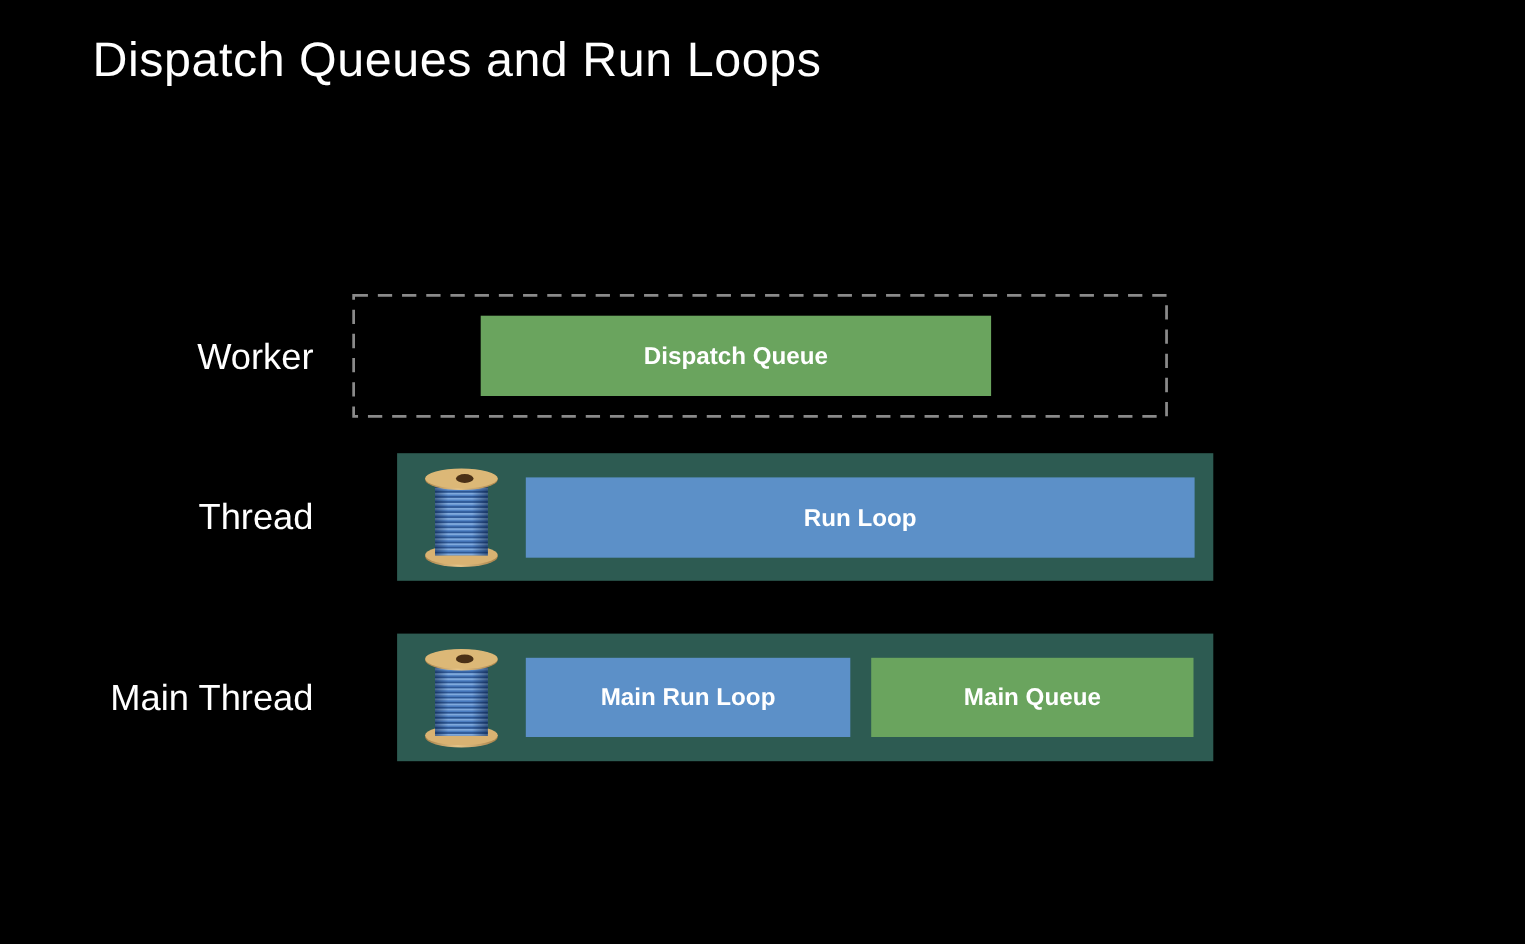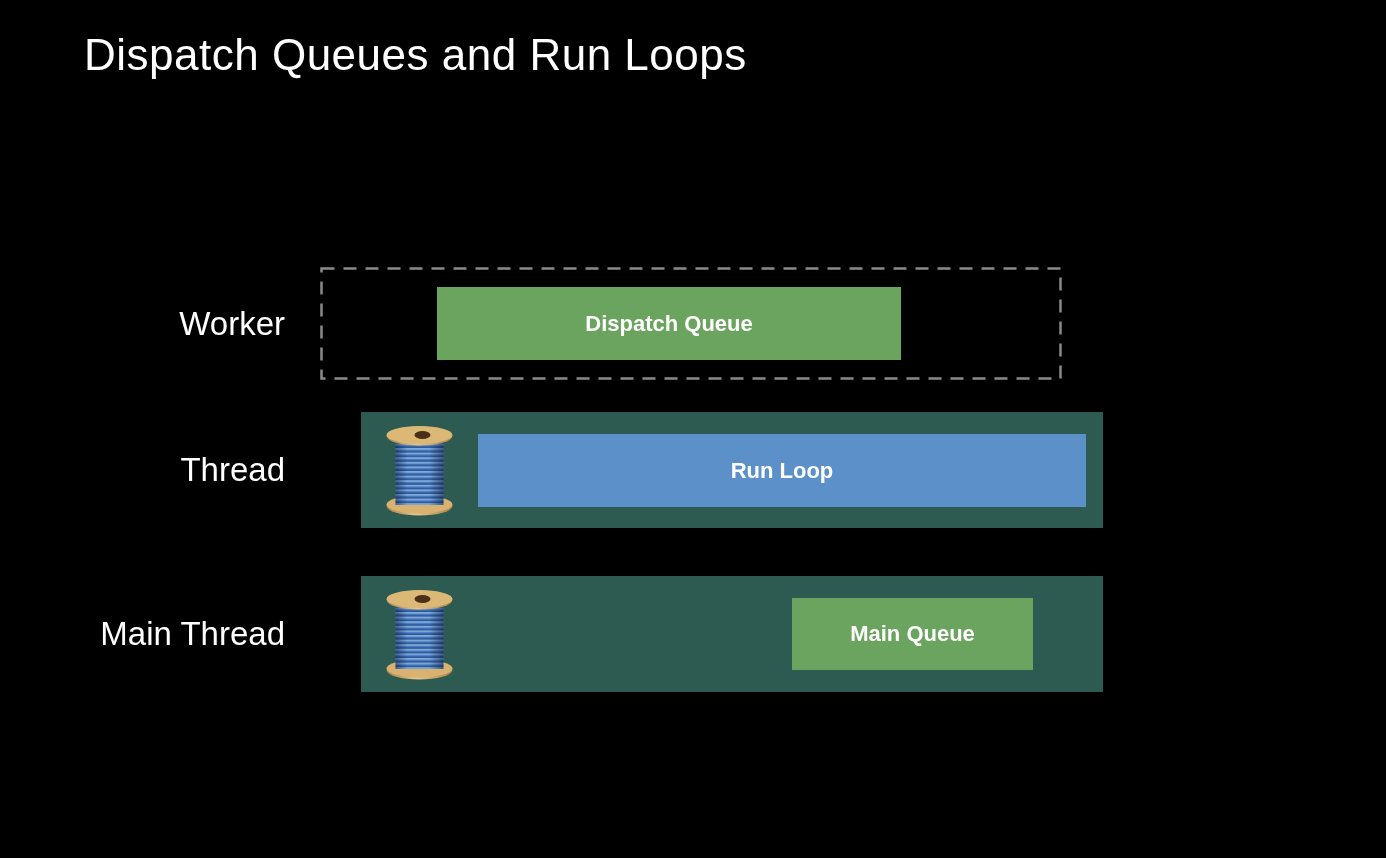--- a/index.html
+++ b/index.html
@@ -79,21 +79,21 @@
     height:92px;
   }
   
   #row-worker{top:267px;width:1386px;height:113px;padding-left:15px;}
   #row-thread{top:412px;width:1328px;height:116px;}
   #row-main-thread{top:576px;width:1386px;height:116px;}
 
   #bar-dispatch-queue{left:117px;top:20px;width:464px;height:73px;}
   #bar-run-loop{left:117px;top:22px;width:608px;height:73px;}
   #bar-main-run-loop{left:117px;top:22px;width:295px;height:72px;}
-  #bar-main-queue{left:431px;top:22px;width:241px;height:72px;}
+  #bar-main-queue{left:431px;top:22px;width:293px;height:72px;}
 </style>
 </head>
 <body>
 
 <div style="position:absolute;inset:0;">
 
   <h1 class="title">Dispatch Queues and Run Loops</h1>
 
   <div class="row" id="row-worker">
     <div class="row-label">Worker</div>
@@ -166,19 +166,22 @@
           </linearGradient>
         </defs>
         <ellipse cx="34" cy="81" rx="33" ry="9.5" fill="url(#wood2)"></ellipse>
         <ellipse cx="34" cy="79.5" rx="33" ry="9" fill="#d9b272"></ellipse>
         <rect x="10" y="12" width="48" height="68" fill="url(#thr2)"></rect>
         <rect x="10" y="12" width="48" height="68" fill="url(#shade2)"></rect>
         <ellipse cx="34" cy="11" rx="33" ry="9.5" fill="url(#wood2)"></ellipse>
         <ellipse cx="34" cy="10" rx="33" ry="9" fill="#dcb877"></ellipse>
         <ellipse cx="37" cy="10" rx="8" ry="4" fill="#4a3016"></ellipse>
       </svg>
+      <div class="bar bar-blue" id="bar-main-run-loop">
+        <span>Main Run Loop</span>
+      </div>
       <div class="bar bar-green" id="bar-main-queue">
         <span>Main Queue</span>
       </div>
     </div>
   </div>
 
 </div>
 
 </body></html>

